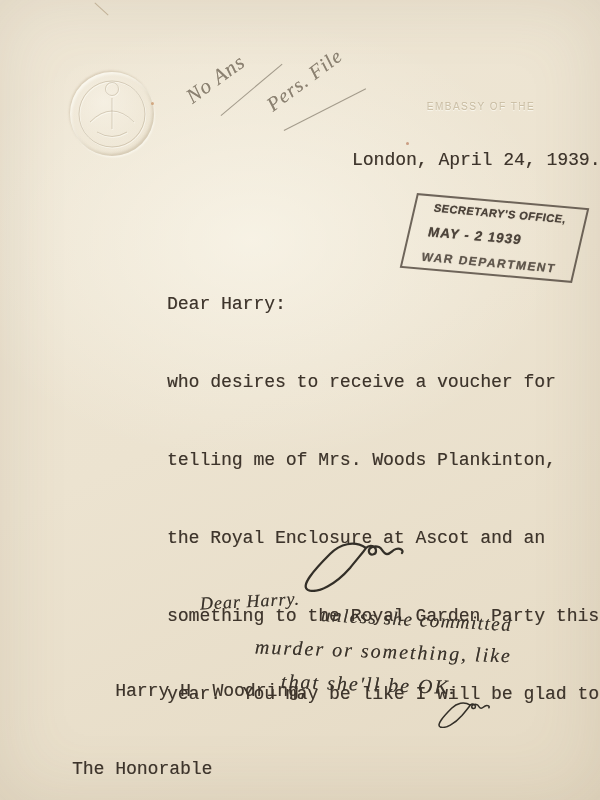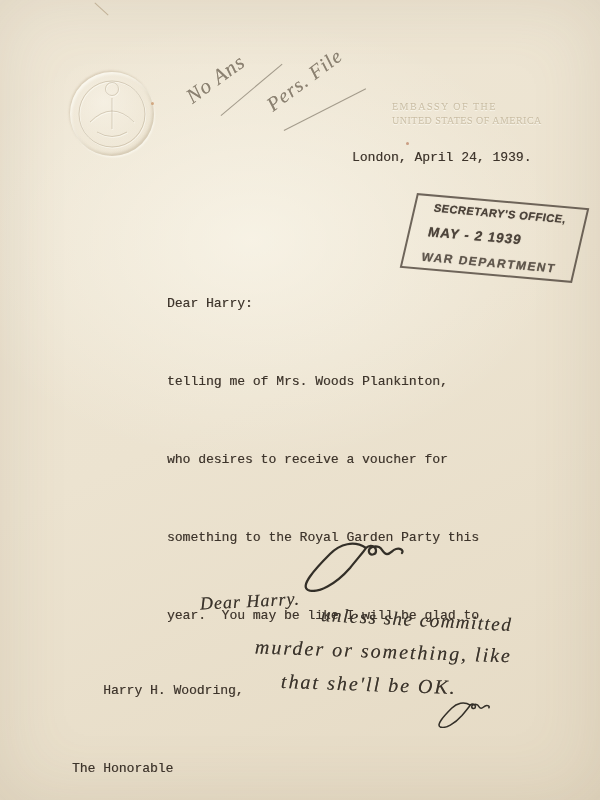--- a/index.html
+++ b/index.html
@@ -7,21 +7,21 @@
     position:relative; width:600px; height:800px; overflow:hidden;
     background:
       radial-gradient(ellipse 430px 310px at 42% 30%, rgba(255,253,244,0.55), rgba(255,253,244,0) 72%),
       linear-gradient(155deg, #efe7d6 0%, #ece3d0 48%, #e5dac4 100%);
     box-shadow: inset 0 0 70px rgba(120,100,70,0.14);
     font-family:"Liberation Sans", sans-serif;
   }
   .typed {
     position:absolute;
     font-family:"Liberation Mono", monospace;
-    font-size:13px; color:#3d342b; white-space:pre;
+    font-size:18px; color:#3d342b; white-space:pre;
     text-shadow:0.4px 0.4px 0.5px rgba(61,52,43,0.45);
   }
   .body-block { left:167px; top:239px; line-height:26px; }
   .dateline   { left:352px; top:150px; }
   .recipient-block { left:72px; top:626px; line-height:26px; }
 
   .handwriting {
     position:absolute; font-family:"Liberation Serif", serif;
     font-style:italic; color:#3a332b; white-space:pre;
   }
@@ -44,24 +44,23 @@
     transform:rotate(5deg) skewX(-8deg);
     display:flex; flex-direction:column; align-items:center; justify-content:space-between;
     padding:5px 4px 4px; box-sizing:content-box;
     color:#4d443b; text-shadow:0 0 0.8px rgba(77,68,59,0.85);
   }
   .stamp-l1 { font-size:11px;   font-weight:bold; letter-spacing:0.5px; }
   .stamp-l2 { font-size:13.5px; font-weight:bold; letter-spacing:1px; align-self:flex-start; margin-left:14px; }
   .stamp-l3 { font-size:12px;   font-weight:bold; letter-spacing:1.5px; opacity:0.88; }
 
   .letterhead {
-    position:absolute; left:392px; top:101px; width:178px; text-align:left;
+    position:absolute; left:392px; top:101px; width:178px; text-align:center;
     text-transform:uppercase; color:rgba(203,190,163,0.78);
     text-shadow:0 1px 1px rgba(255,255,248,0.9), 0 -0.5px 0.5px rgba(150,130,100,0.45);
-    font-family:Liberation Serif, serif;
   }
   .lh1 { font-size:10px; letter-spacing:1.5px; }
   .lh2 { font-size:10px; letter-spacing:0.5px; margin-top:3px; }
 
   .seal {
     position:absolute; left:70px; top:72px; width:84px; height:84px; border-radius:50%;
     background:radial-gradient(circle at 40% 35%, rgba(250,246,236,0.5), rgba(226,214,190,0.18) 72%);
     box-shadow:
       inset 1.5px 2px 3px rgba(255,255,250,0.7),
       inset -1.5px -2px 3px rgba(160,140,105,0.32),
@@ -96,40 +95,40 @@
           <circle cx="42" cy="17" r="6.5"></circle>
         <path d="M20 50 Q42 28 64 50"></path>
           <path d="M42 26 L42 57"></path>
           <path d="M27 60 Q42 69 57 60"></path>
       </g>
     </svg>
   </div>
 
   <div class="letterhead">
     <div class="lh1">EMBASSY OF THE</div>
-    <div class="lh2">UNITED STATES OF AMERICA</div>
   </div>
 
   <div class="handwriting pencil note-no-ans">No Ans</div>
   <div class="pencil-slash slash1"></div>
   <div class="handwriting pencil note-pers">Pers. File</div>
   <div class="pencil-slash slash2"></div>
 
   <div class="typed dateline">London, April 24, 1939.</div>
 
   <div class="stamp">
     <div class="stamp-l1">SECRETARY'S OFFICE,</div>
     <div class="stamp-l2">MAY - 2 1939</div>
     <div class="stamp-l3">WAR DEPARTMENT</div>
   </div>
 
   <div class="typed body-block">
     <div>Dear Harry:</div>
+    <div>who desires to receive a voucher for</div>
     <div>telling me of Mrs. Woods Plankinton,</div>
-    <div>who desires to receive a voucher for</div>
+    <div>the Royal Enclosure at Ascot and an</div>
     <div>something to the Royal Garden Party this</div>
     <div>year.  You may be like I will be glad to</div>
     
     
     
     
     
   </div>
 
   <svg class="sig" style="left:296px; top:540px;" width="112" height="52" viewBox="0 0 224 104" aria-label="Joe">

